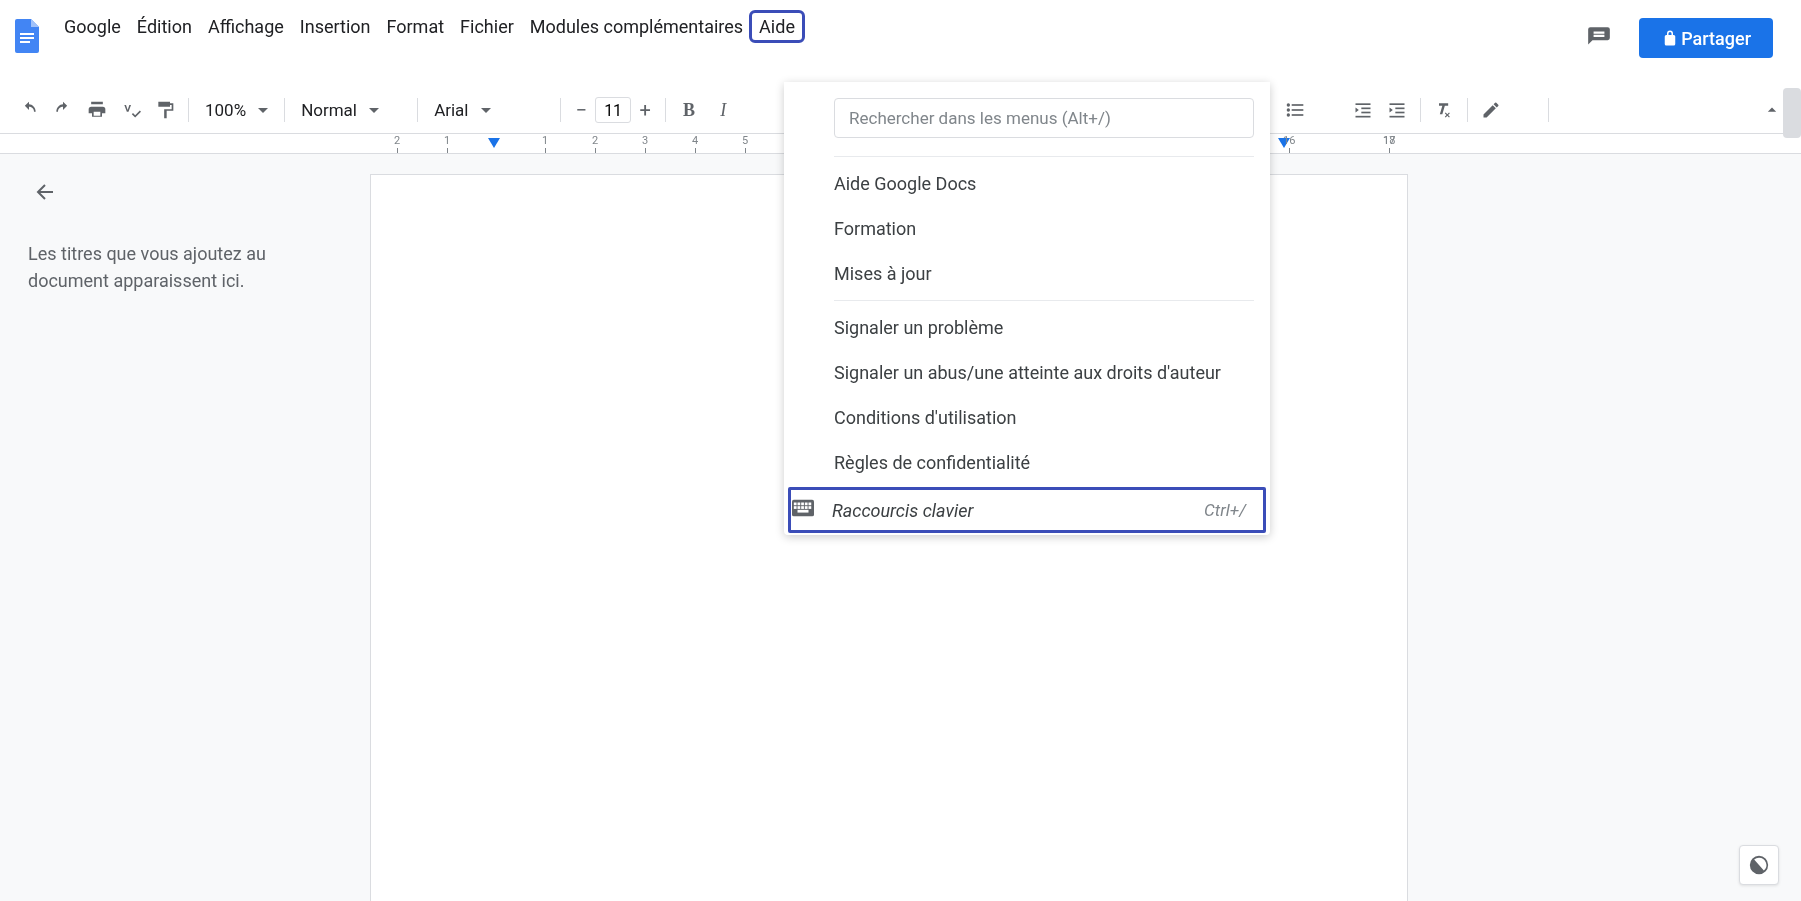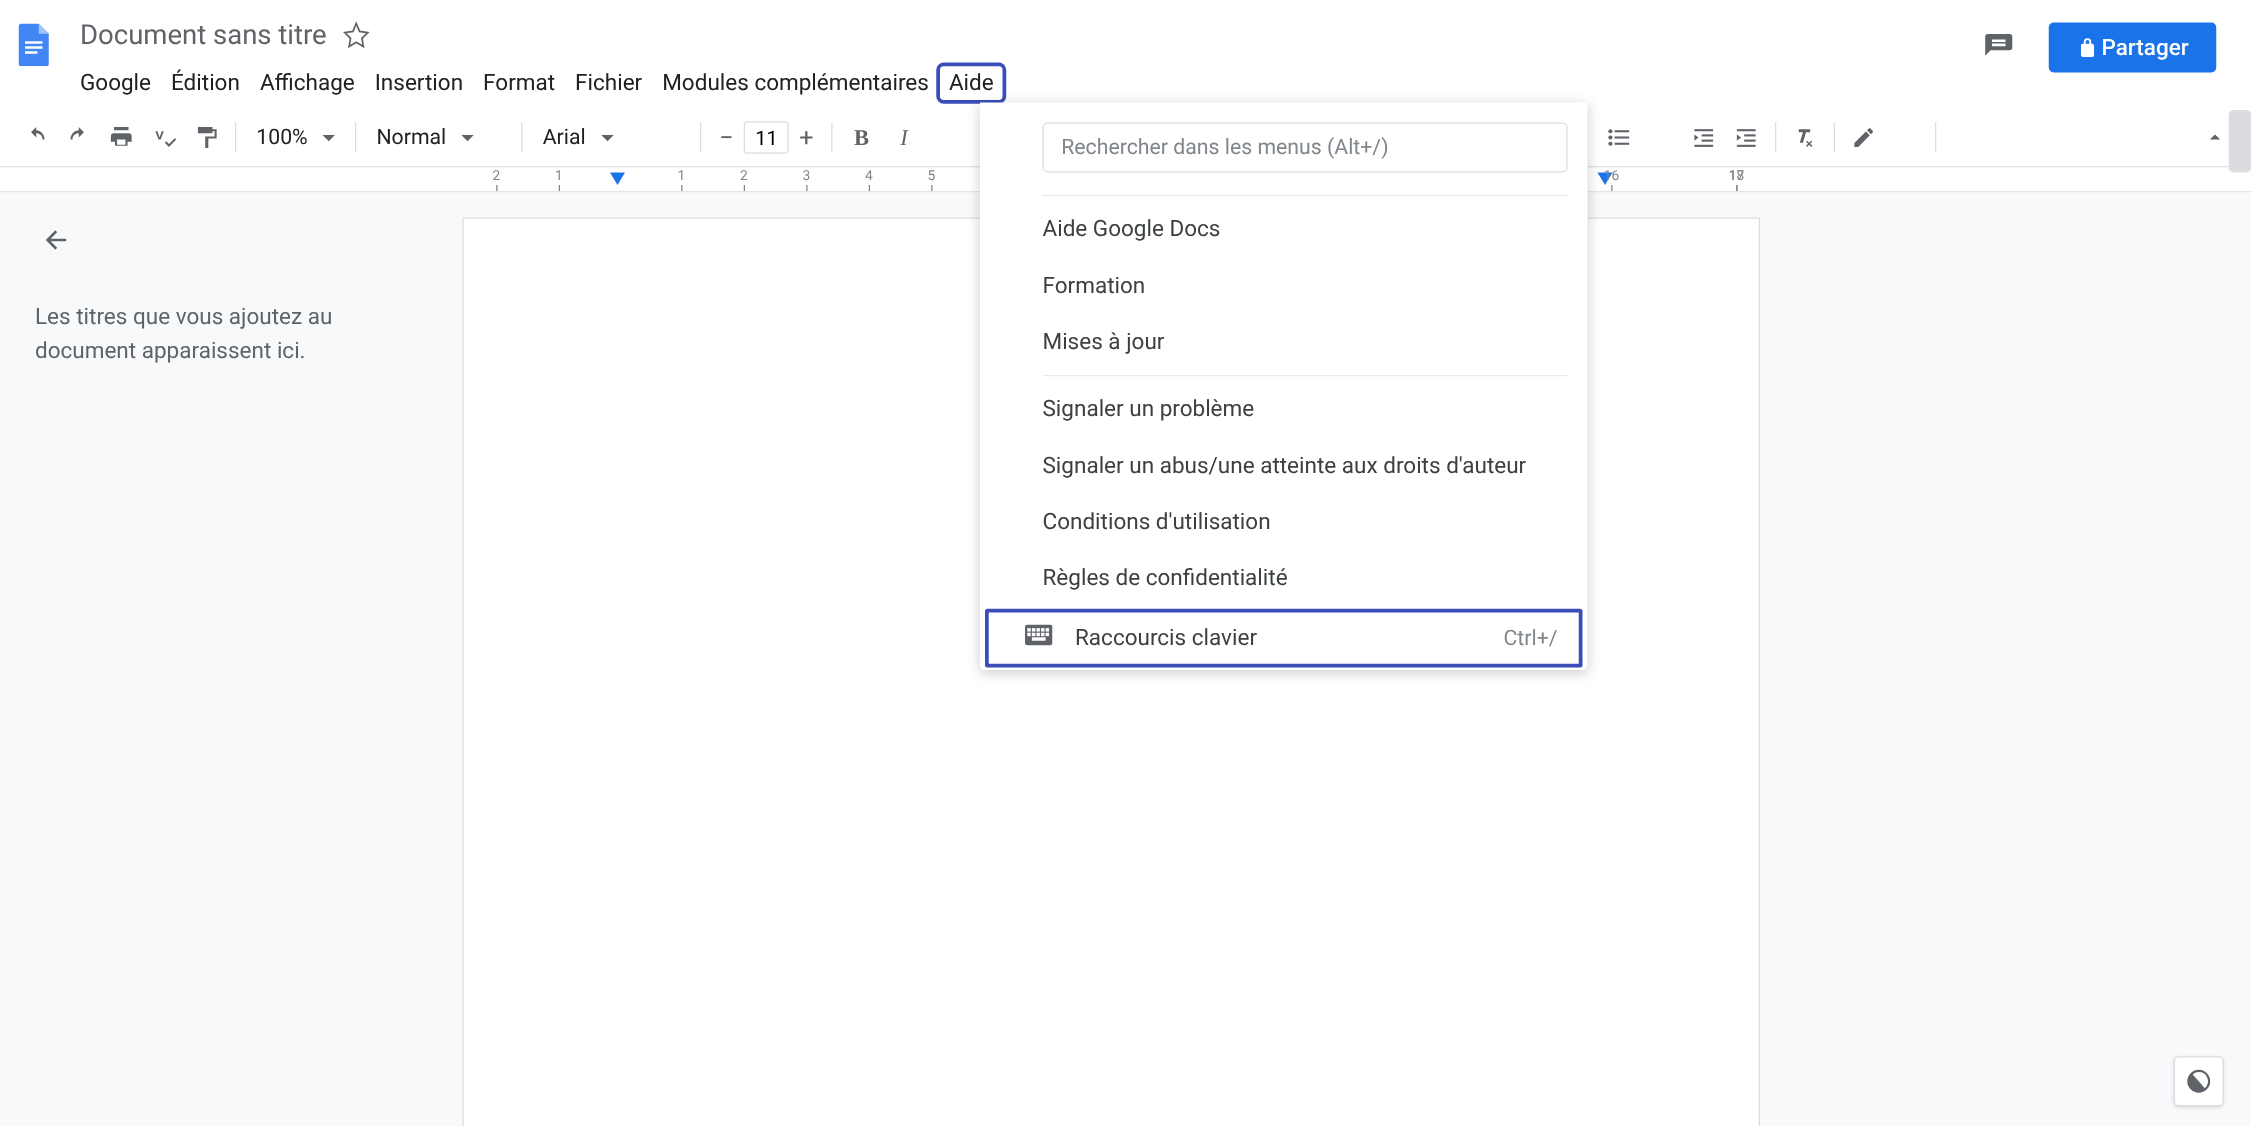--- a/index.html
+++ b/index.html
@@ -54,21 +54,21 @@
   .page-wrap { flex:1; display:flex; justify-content:flex-start; padding-left:70px; }
   .page { width:1038px; background:#fff; border:1px solid #dadce0; height:1200px; margin-top:20px; }
 
   
   .dropdown { position:absolute; top:82px; left:784px; width:486px; background:#fff; box-shadow:0 2px 10px rgba(0,0,0,0.2); border-radius:0 0 4px 4px; padding:10px 0 0 0; z-index:100; }
   .dd-search-wrap { padding:6px 16px 14px 50px; }
   .dd-search { width:100%; height:40px; border:1px solid #dadce0; border-radius:4px; padding:0 14px; font-size:17px; color:#5f6368; font-style:normal; background:#fff; }
   .dd-search::placeholder { color:#80868b; }
   .dd-sep { height:1px; background:#e8eaed; margin:4px 16px 4px 50px; }
   .dd-item { padding:12px 20px 12px 50px; font-size:18px; color:#3c4043; cursor:pointer; display:flex; align-items:center; }
-  .dd-item.highlight { outline:3px solid #3b4db8; outline-offset:-3px; margin:2px 4px; border-radius:2px; padding-left:32px; }
+  .dd-item.highlight { outline:3px solid #3b4db8; outline-offset:-3px; margin:2px 4px; border-radius:2px; padding-left:4px;font-style:italic; }
   .dd-item.highlight .kb-icon { margin-right:18px; }
   .kb-icon svg { width:22px; height:18px; fill:#5f6368; }
   .dd-shortcut { margin-left:auto; color:#80868b; font-size:17px; }
 
   
   .explore-btn { position:absolute; right:22px; bottom:16px; width:40px; height:40px; background:#fff; border:1px solid #dadce0; border-radius:4px; display:flex; align-items:center; justify-content:center; cursor:pointer; box-shadow:0 1px 3px rgba(0,0,0,0.1); }
   .explore-btn svg { width:22px; height:22px; fill:#5f6368; }
 
   
   .scroll-hint { position:absolute; top:88px; right:0; width:18px; height:50px; background:#dadce0; border-radius:4px; }
@@ -80,28 +80,20 @@
   <div class="docs-logo">
     <svg viewBox="0 0 36 36">
         <path fill="#4285f4" d="M7 2h14l8 8v24a2 2 0 0 1-2 2H7a2 2 0 0 1-2-2V4a2 2 0 0 1 2-2z"></path>
         <path fill="#a1c2fa" d="M21 2l8 8h-8z"></path>
         <rect x="10" y="16" width="14" height="2" fill="#fff"></rect>
         <rect x="10" y="20" width="14" height="2" fill="#fff"></rect>
         <rect x="10" y="24" width="10" height="2" fill="#fff"></rect>
       </svg>
   </div>
   <div class="title-area">
-    <div class="title-row">
-      <div class="doc-title">Document sans titre</div>
-      <div class="star-btn">
-        <svg viewBox="0 0 24 24">
-            <path d="M12 2l2.9 6.9L22 10l-5 4.9L18.2 22 12 18.3 5.8 22 7 14.9 2 10l7.1-1.1z"></path>
-          </svg>
-      </div>
-    </div>
     <div class="menubar">
       <div class="menu-item">Google</div>
       <div class="menu-item">Édition</div>
       <div class="menu-item">Affichage</div>
       <div class="menu-item">Insertion</div>
       <div class="menu-item">Format</div>
       <div class="menu-item">Fichier</div>
       <div class="menu-item">Modules complémentaires</div>
       <div class="menu-item active">Aide</div>
     </div>

